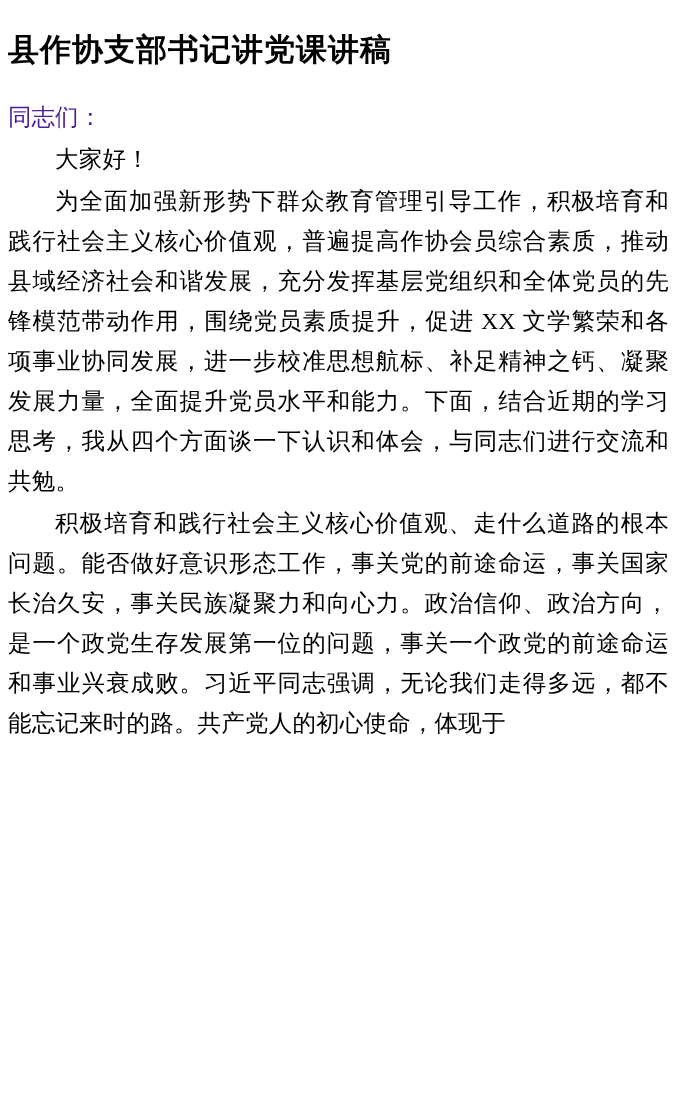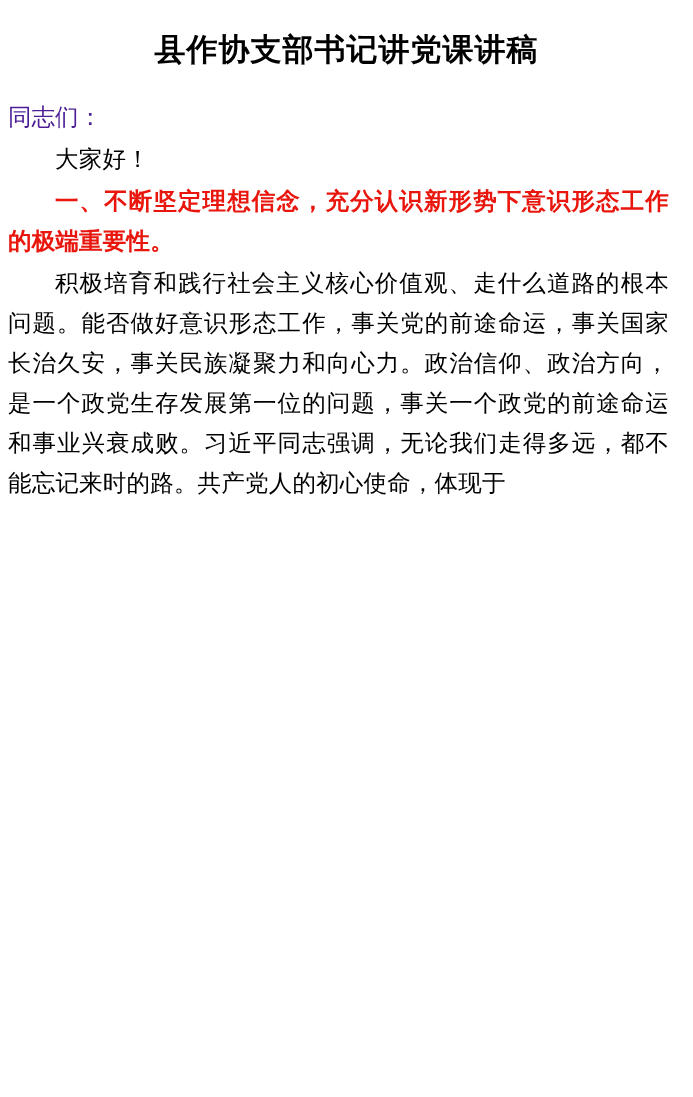--- a/index.html
+++ b/index.html
@@ -14,21 +14,21 @@
     color: #000000;
     overflow: hidden;
   }
   .page {
     width: 693px;
     height: 1097px;
     box-sizing: border-box;
     padding: 20px 8px 0 8px;
   }
   .doc-title {
-    text-align: center;
+    text-align: left;
     font-family: "Liberation Sans", "DejaVu Sans", sans-serif;
     font-weight: bold;
     font-size: 31px;
     letter-spacing: 1px;
     line-height: 1.4;
     margin: 8px 0 26px 0;
     color: #000;
   }
   .para {
     font-size: 23.5px;
@@ -59,18 +59,18 @@
 <body>
 
 <div class="page">
 
   <h1 class="doc-title">县作协支部书记讲党课讲稿</h1>
 
   <p class="salutation">同志们：</p>
 
   <p class="para indent">大家好！</p>
 
+  <p class="para indent">为全面加强新形势下群众教育管理引导工作，积极培育和践行社会主义核心价值观，普遍提高作协会员综合素质，推动县域经济社会和谐发展，充分发挥基层党组织和全体党员的先锋模范带动作用，围绕党员素质提升，促进 XX 文学繁荣和各项事业协同发展，进一步校准思想航标、补足精神之钙、凝聚发展力量，全面提升党员水平和能力。下面，结合近期的学习思考，我从四个方面谈一下认识和体会，与同志们进行交流和共勉。</p>
 
-  <p class="para heading-red">一、不断坚定理想信念，充分认识新形势下意识形态工作的极端重要性。</p>
 
   <p class="para indent">积极培育和践行社会主义核心价值观、走什么道路的根本问题。能否做好意识形态工作，事关党的前途命运，事关国家长治久安，事关民族凝聚力和向心力。政治信仰、政治方向，是一个政党生存发展第一位的问题，事关一个政党的前途命运和事业兴衰成败。习近平同志强调，无论我们走得多远，都不能忘记来时的路。共产党人的初心使命，体现于</p>
 
 </div>
 
 </body></html>

